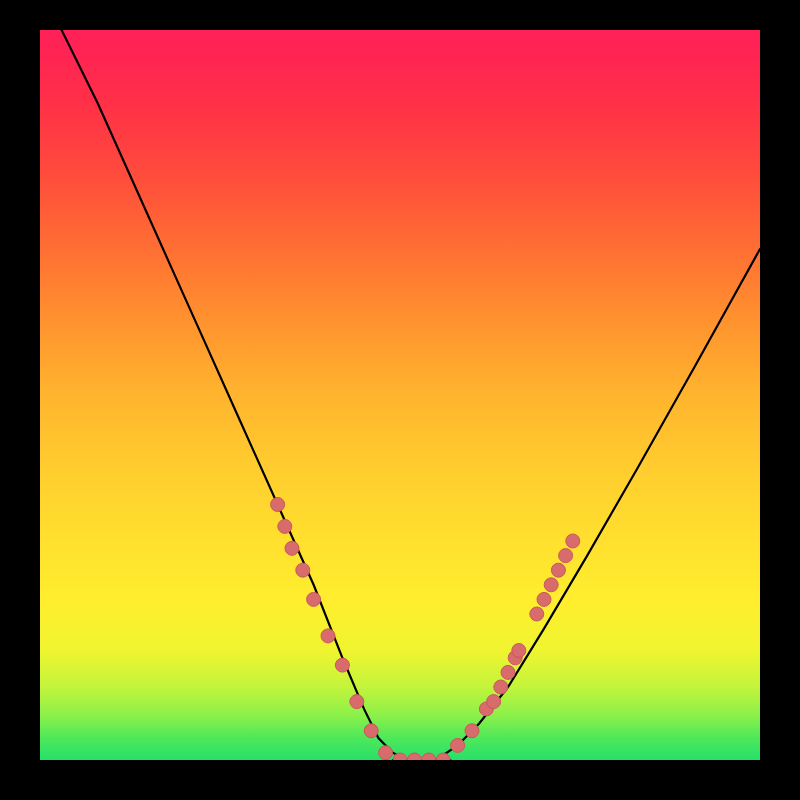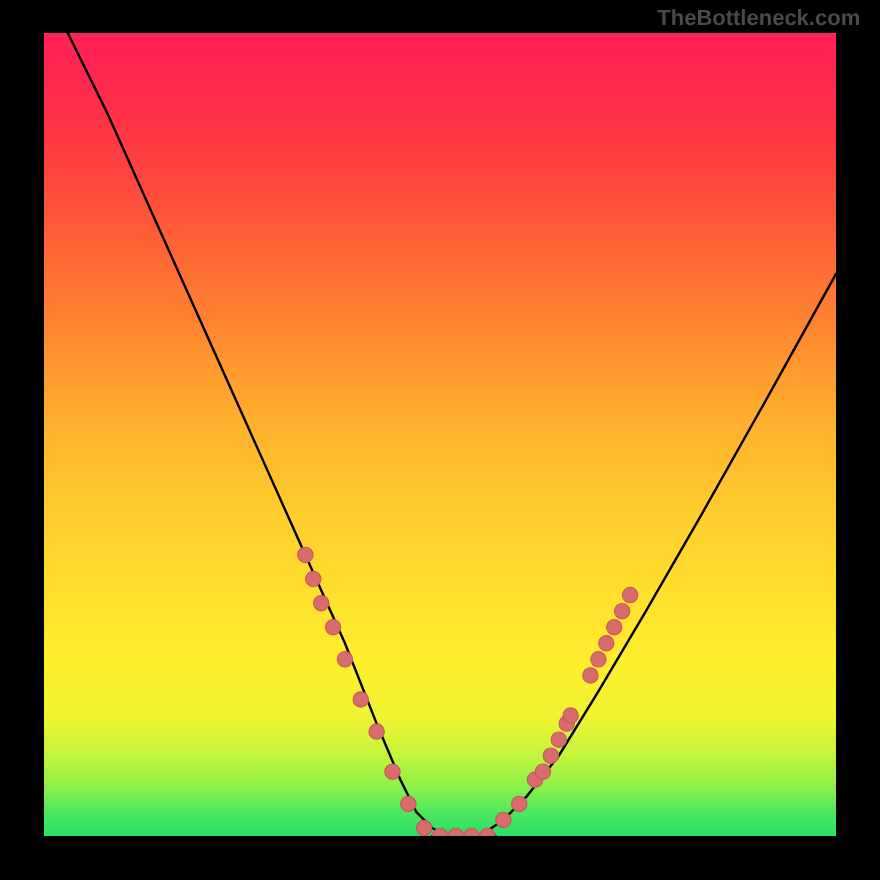--- a/index.html
+++ b/index.html
@@ -24,21 +24,20 @@
   #ff3047 90%,
   #ff2552 96%,
   #ff2158 100%
 ); }
 svg.curves { position: absolute; inset: 0; width: 100%; height: 100%; }
 </style>
 </head>
 <body>
 
 <div class="outer">
-  <div class="watermark">TheBottleneck.com</div>
   <div class="plot-area">
     <div class="gradient-bg"></div>
     <svg class="curves" viewBox="0 0 720 730" preserveAspectRatio="none">
       <g id="lines-layer">
           <path d="M21.6 0.0 L57.6 73.0 L93.6 153.3 L129.6 233.6 L165.6 313.9 L201.6 394.2 L237.6 474.5 L273.6 554.8 L302.4 627.8 L324.0 678.9 L338.4 708.1 L352.8 722.7 L367.2 730.0" fill="none" stroke="#000" stroke-width="2.2" stroke-linecap="round"></path>
           <path d="M396.0 730.0 L417.6 715.4 L439.2 693.5 L468.0 657.0 L504.0 598.6 L547.2 525.6 L597.6 438.0 L655.2 335.8 L720.0 219.0" fill="none" stroke="#000" stroke-width="2.2" stroke-linecap="round"></path>
           <path d="M352.8 730.0 L367.2 730.0 L381.6 730.0 L396.0 730.0 L410.4 730.0" fill="none" stroke="#000" stroke-width="2.2" stroke-linecap="round"></path>
         </g>
       <g id="markers-layer">
           <circle cx="237.6" cy="474.5" r="7" fill="#d86b6b" stroke="#c95858" stroke-width="1"></circle>

